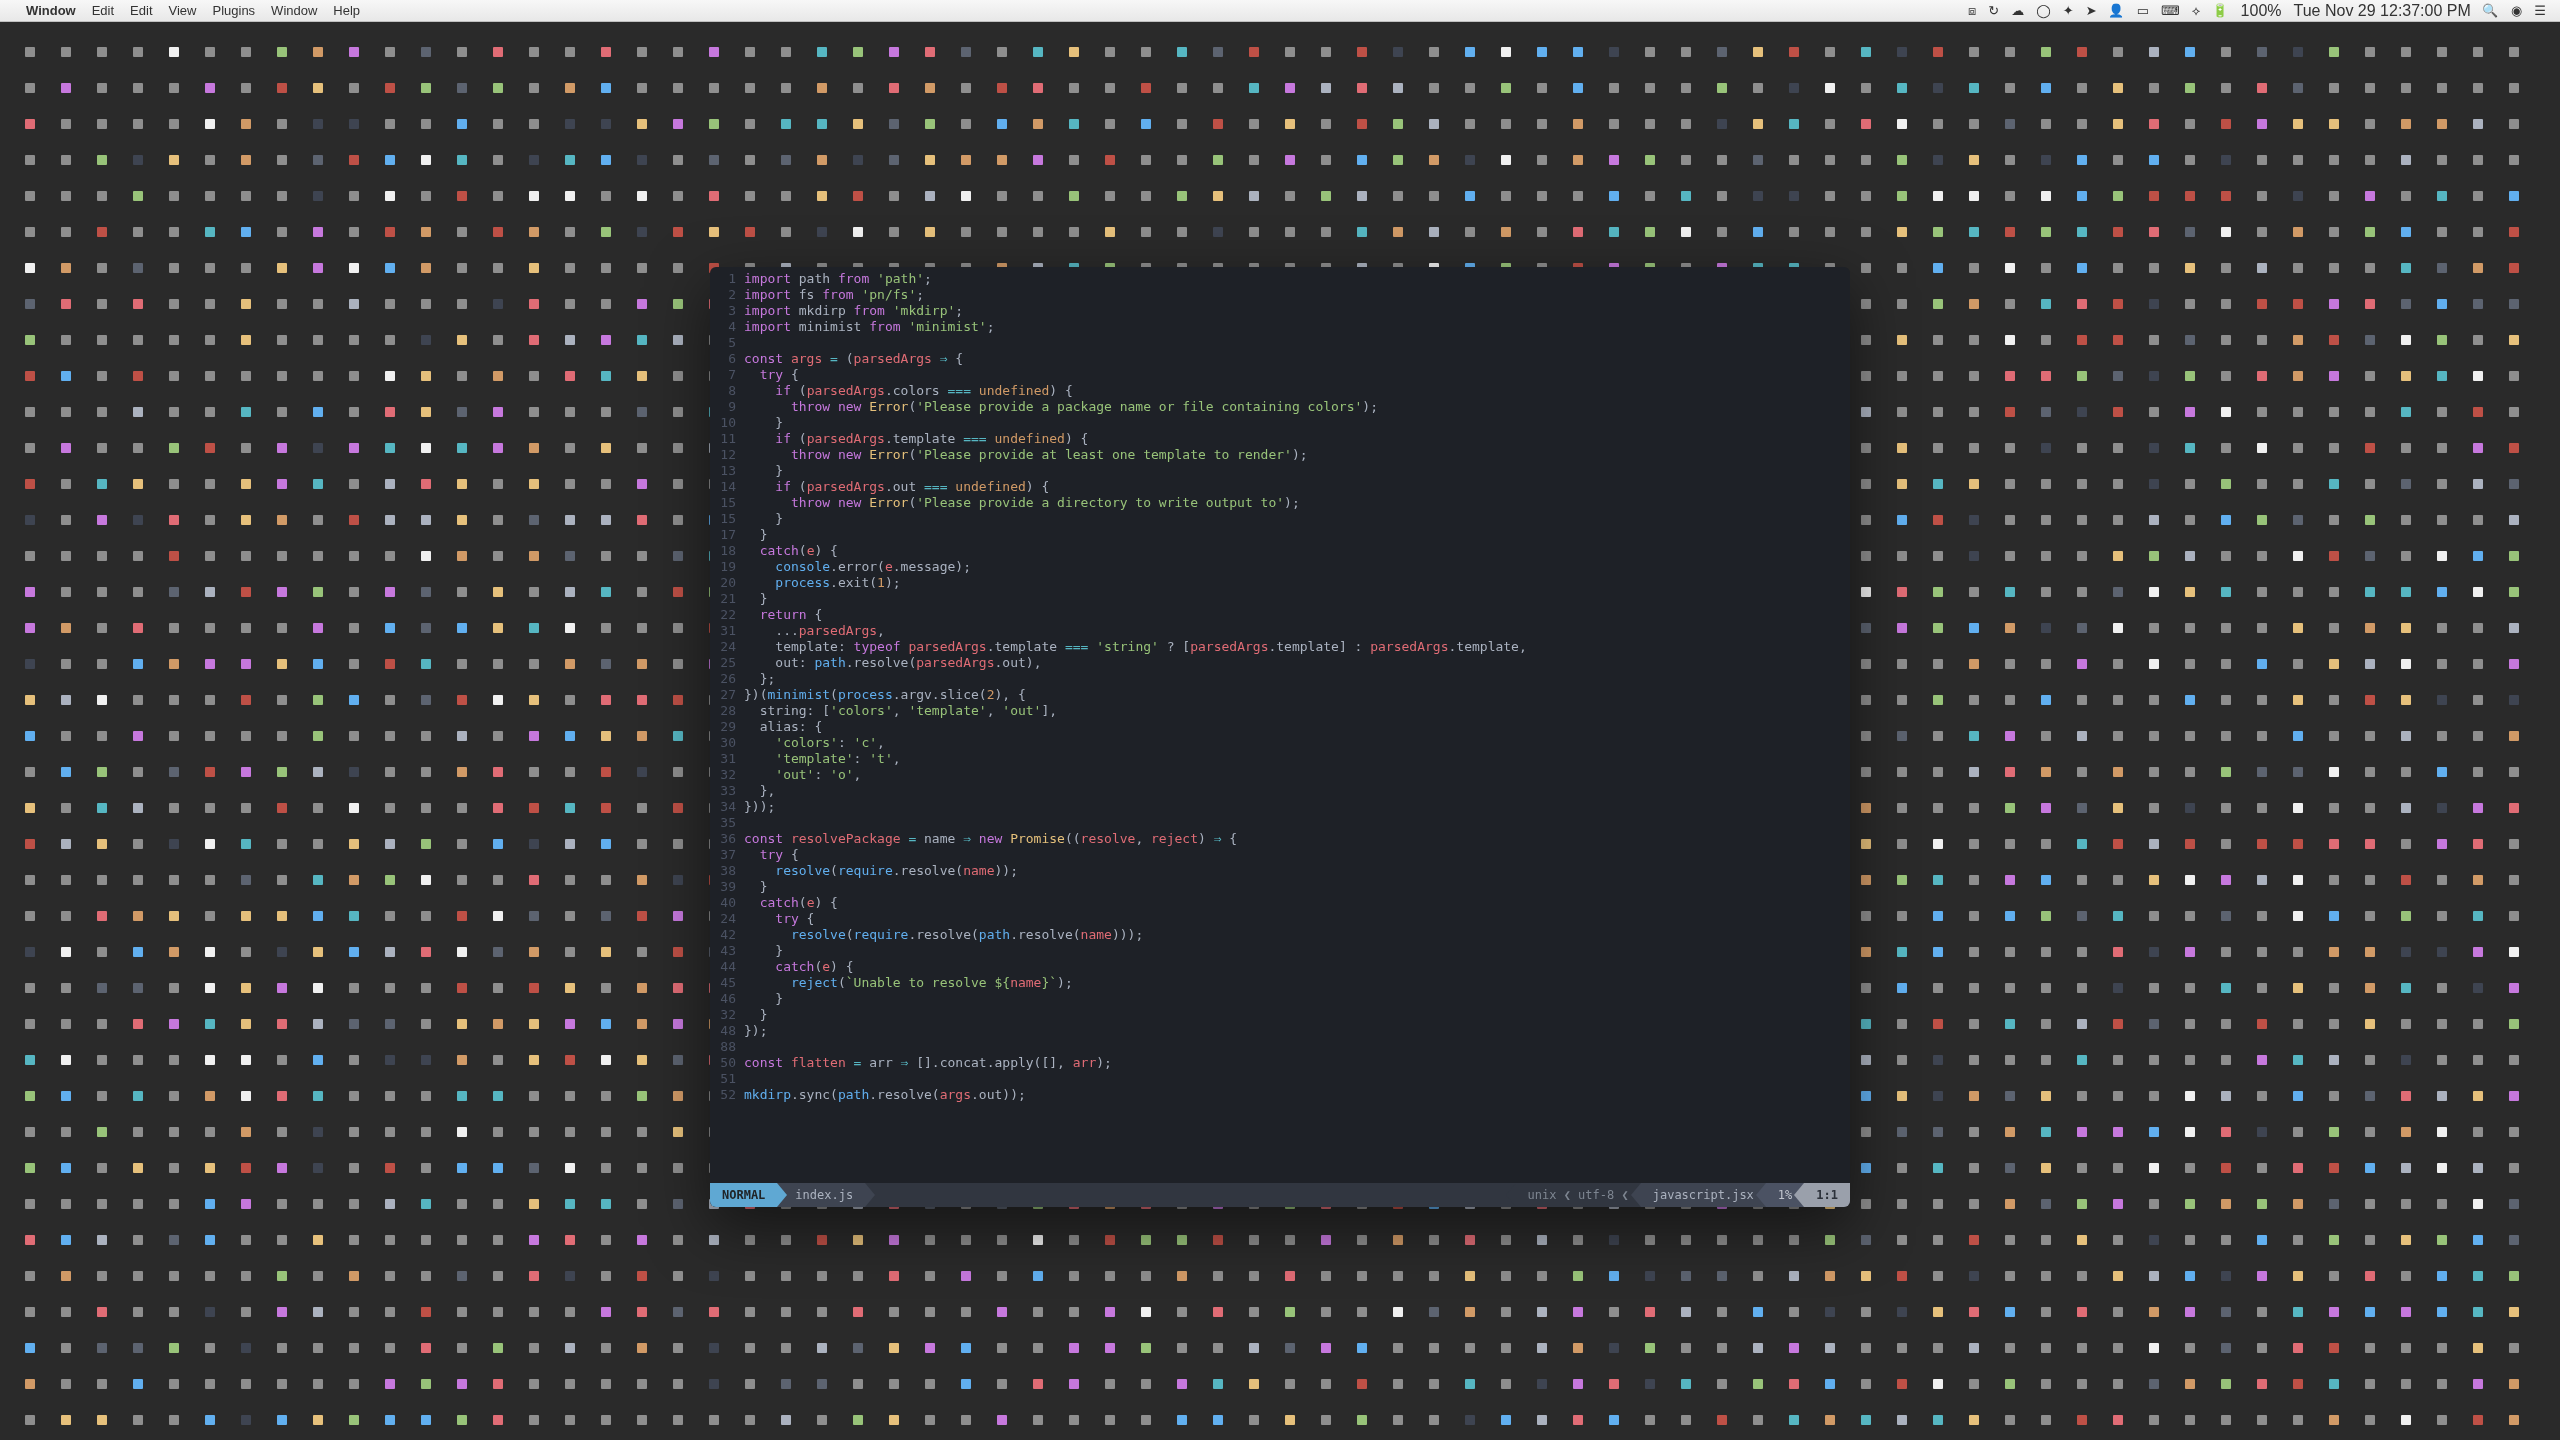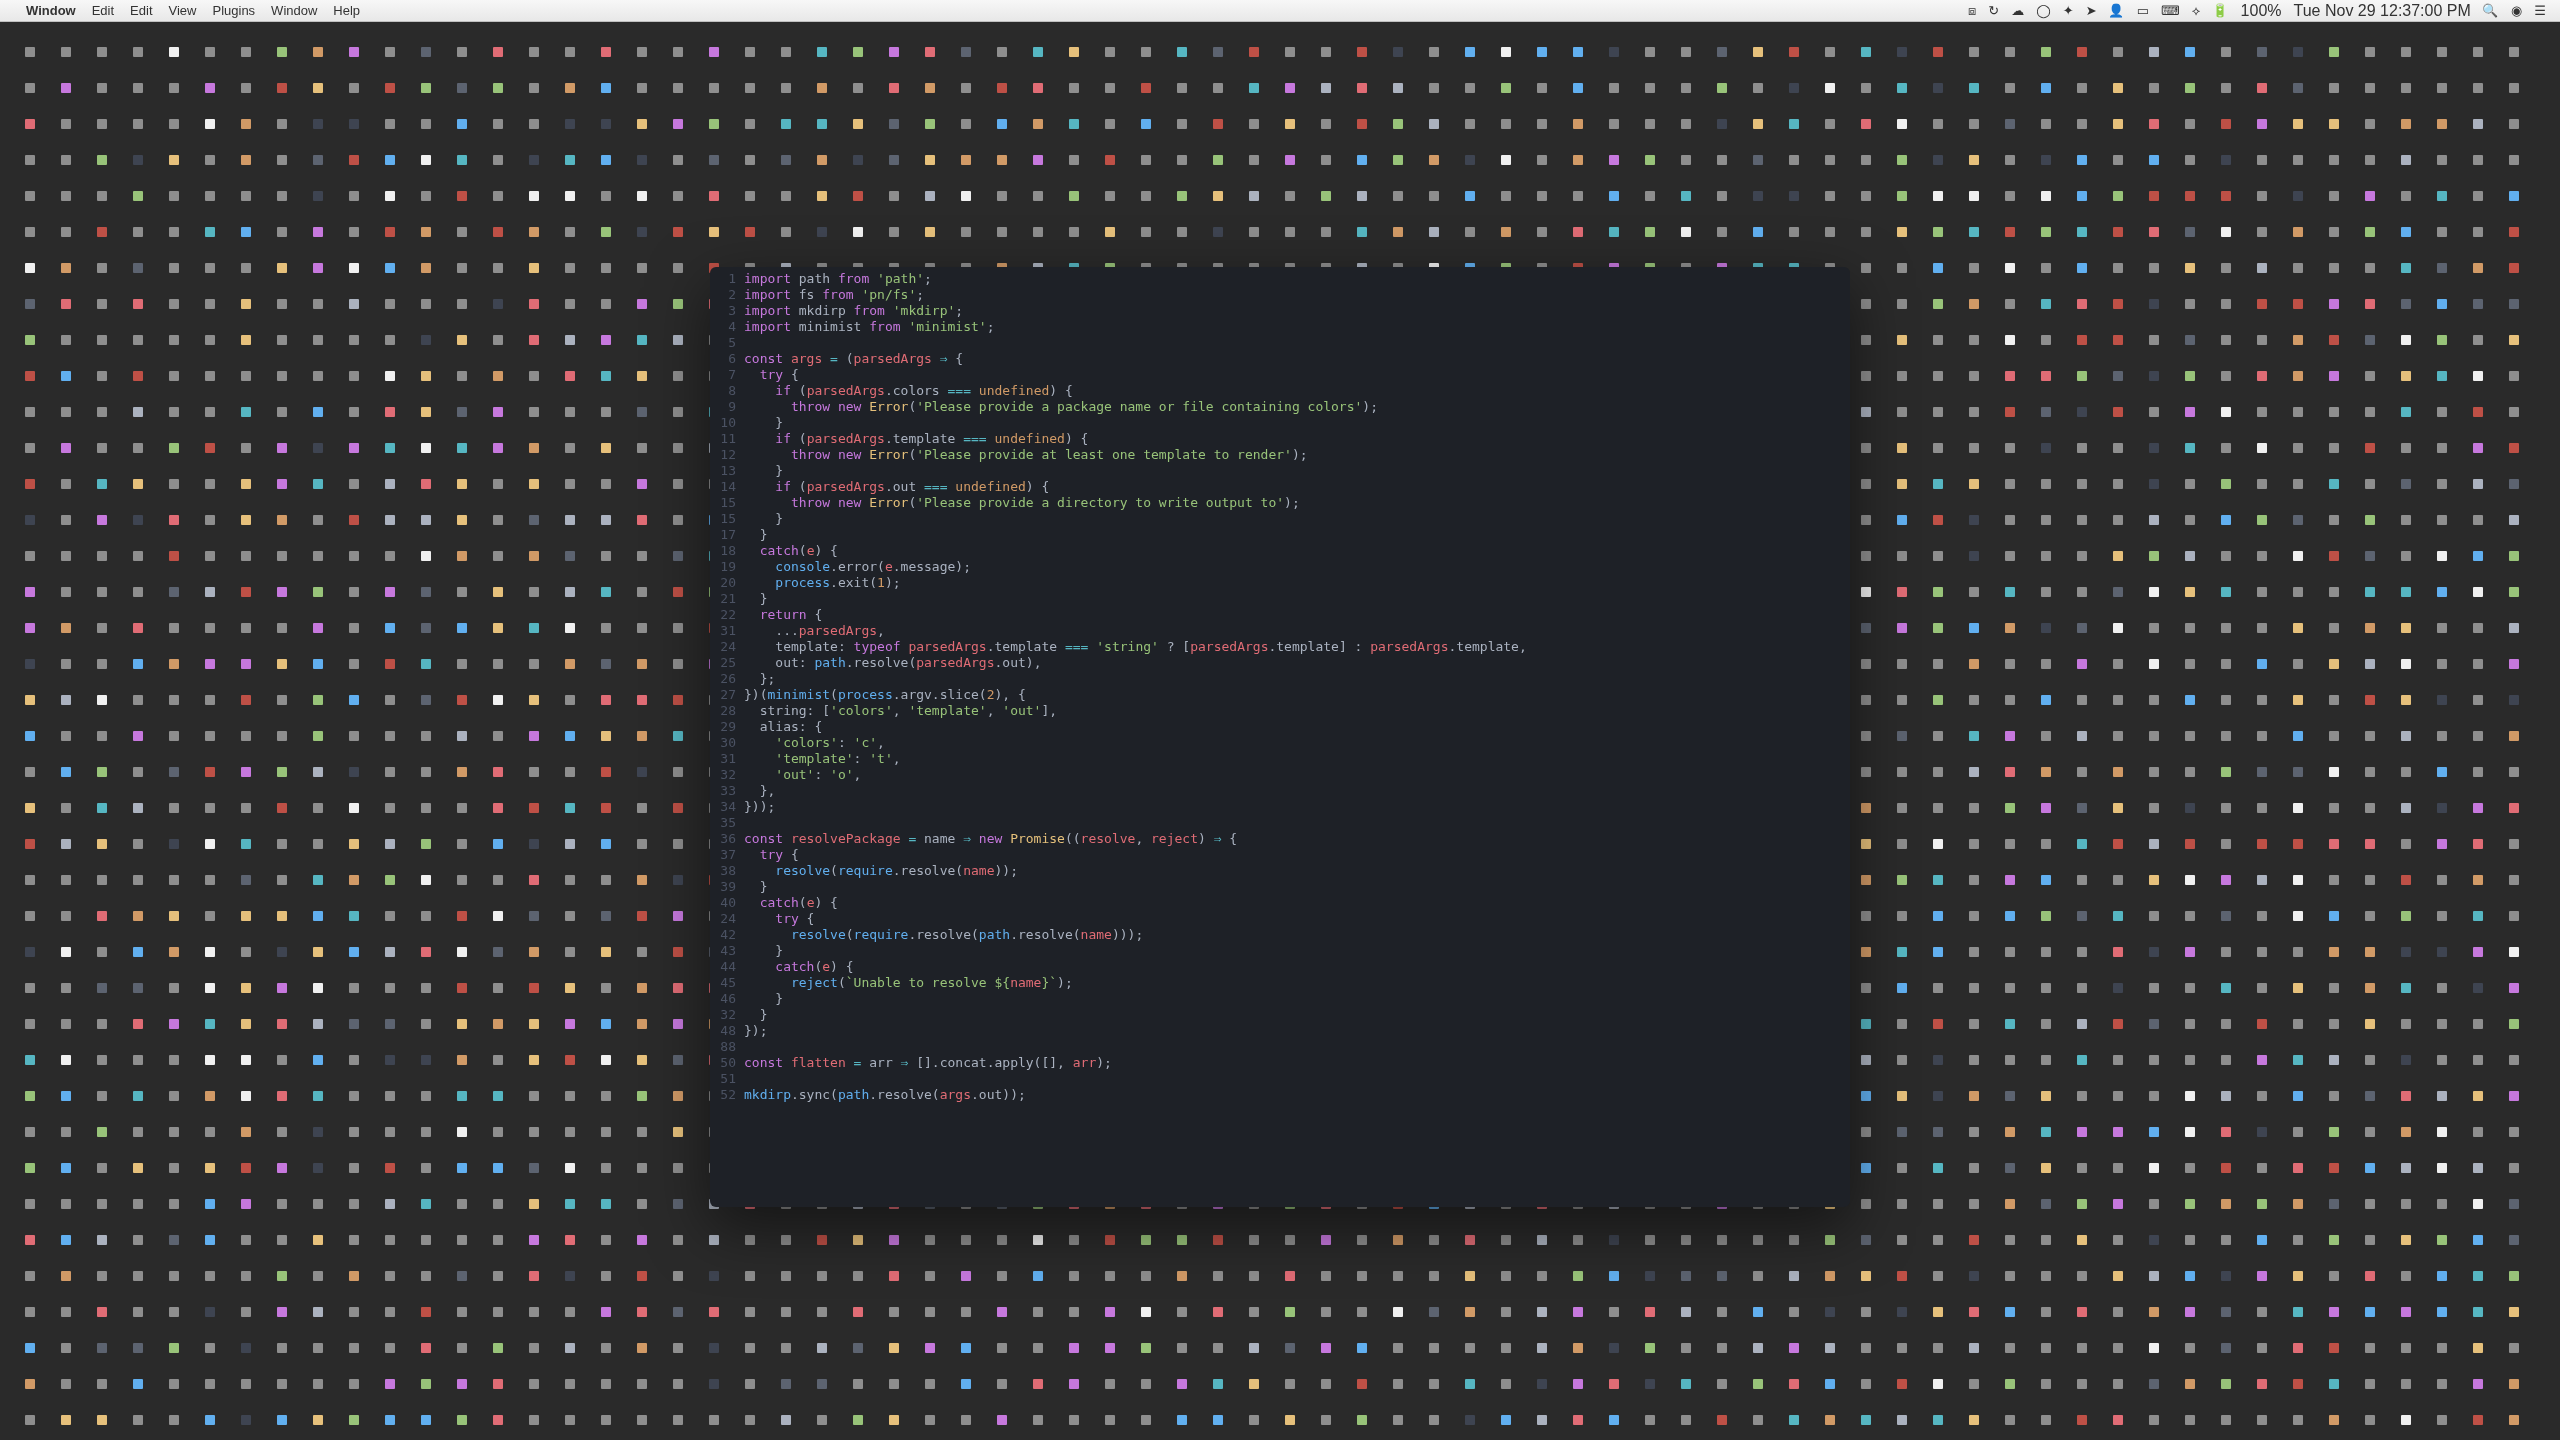--- a/index.html
+++ b/index.html
@@ -2960,14 +2960,23 @@
           <div>32</div>
           <div>48</div>
           <div>88</div>
           <div>50</div>
           <div>51</div>
           <div>52</div>
         </div>
       <div class="code" id="code"><div class="line"><span class="kw">import</span><span> path </span><span class="kw">from</span><span> </span><span class="str">'path'</span><span>;</span></div><div class="line"><span class="kw">import</span><span> fs </span><span class="kw">from</span><span> </span><span class="str">'pn/fs'</span><span>;</span></div><div class="line"><span class="kw">import</span><span> mkdirp </span><span class="kw">from</span><span> </span><span class="str">'mkdirp'</span><span>;</span></div><div class="line"><span class="kw">import</span><span> minimist </span><span class="kw">from</span><span> </span><span class="str">'minimist'</span><span>;</span></div><div class="line">&nbsp;</div><div class="line"><span class="kw">const</span><span> </span><span class="prop">args</span><span> </span><span class="op">=</span><span> (</span><span class="prop">parsedArgs</span><span> </span><span class="op">⇒</span><span> {</span></div><div class="line"><span>  </span><span class="kw">try</span><span> {</span></div><div class="line"><span>    </span><span class="kw">if</span><span> (</span><span class="prop">parsedArgs</span><span>.colors </span><span class="op">===</span><span> </span><span class="und">undefined</span><span>) {</span></div><div class="line"><span>      </span><span class="kw">throw</span><span> </span><span class="kw">new</span><span> </span><span class="var">Error</span><span>(</span><span class="str">'Please provide a package name or file containing colors'</span><span>);</span></div><div class="line"><span>    }</span></div><div class="line"><span>    </span><span class="kw">if</span><span> (</span><span class="prop">parsedArgs</span><span>.template </span><span class="op">===</span><span> </span><span class="und">undefined</span><span>) {</span></div><div class="line"><span>      </span><span class="kw">throw</span><span> </span><span class="kw">new</span><span> </span><span class="var">Error</span><span>(</span><span class="str">'Please provide at least one template to render'</span><span>);</span></div><div class="line"><span>    }</span></div><div class="line"><span>    </span><span class="kw">if</span><span> (</span><span class="prop">parsedArgs</span><span>.out </span><span class="op">===</span><span> </span><span class="und">undefined</span><span>) {</span></div><div class="line"><span>      </span><span class="kw">throw</span><span> </span><span class="kw">new</span><span> </span><span class="var">Error</span><span>(</span><span class="str">'Please provide a directory to write output to'</span><span>);</span></div><div class="line"><span>    }</span></div><div class="line"><span>  }</span></div><div class="line"><span>  </span><span class="kw">catch</span><span>(</span><span class="prop">e</span><span>) {</span></div><div class="line"><span>    </span><span class="fn">console</span><span>.error(</span><span class="prop">e</span><span>.message);</span></div><div class="line"><span>    </span><span class="fn">process</span><span>.exit(</span><span class="num">1</span><span>);</span></div><div class="line"><span>  }</span></div><div class="line"><span>  </span><span class="kw">return</span><span> {</span></div><div class="line"><span>    ...</span><span class="prop">parsedArgs</span><span>,</span></div><div class="line"><span>    template: </span><span class="kw">typeof</span><span> </span><span class="prop">parsedArgs</span><span>.template </span><span class="op">===</span><span> </span><span class="str">'string'</span><span> ? [</span><span class="prop">parsedArgs</span><span>.template] : </span><span class="prop">parsedArgs</span><span>.template,</span></div><div class="line"><span>    out: </span><span class="fn">path</span><span>.resolve(</span><span class="prop">parsedArgs</span><span>.out),</span></div><div class="line"><span>  };</span></div><div class="line"><span>})(</span><span class="fn">minimist</span><span>(</span><span class="fn">process</span><span>.argv.slice(</span><span class="num">2</span><span>), {</span></div><div class="line"><span>  string: [</span><span class="str">'colors'</span><span>, </span><span class="str">'template'</span><span>, </span><span class="str">'out'</span><span>],</span></div><div class="line"><span>  alias: {</span></div><div class="line"><span>    </span><span class="str">'colors'</span><span>: </span><span class="str">'c'</span><span>,</span></div><div class="line"><span>    </span><span class="str">'template'</span><span>: </span><span class="str">'t'</span><span>,</span></div><div class="line"><span>    </span><span class="str">'out'</span><span>: </span><span class="str">'o'</span><span>,</span></div><div class="line"><span>  },</span></div><div class="line"><span>}));</span></div><div class="line">&nbsp;</div><div class="line"><span class="kw">const</span><span> </span><span class="prop">resolvePackage</span><span> </span><span class="op">=</span><span> name </span><span class="op">⇒</span><span> </span><span class="kw">new</span><span> </span><span class="var">Promise</span><span>((</span><span class="prop">resolve</span><span>, </span><span class="prop">reject</span><span>) </span><span class="op">⇒</span><span> {</span></div><div class="line"><span>  </span><span class="kw">try</span><span> {</span></div><div class="line"><span>    </span><span class="fn">resolve</span><span>(</span><span class="fn">require</span><span>.resolve(</span><span class="prop">name</span><span>));</span></div><div class="line"><span>  }</span></div><div class="line"><span>  </span><span class="kw">catch</span><span>(</span><span class="prop">e</span><span>) {</span></div><div class="line"><span>    </span><span class="kw">try</span><span> {</span></div><div class="line"><span>      </span><span class="fn">resolve</span><span>(</span><span class="fn">require</span><span>.resolve(</span><span class="fn">path</span><span>.resolve(</span><span class="prop">name</span><span>)));</span></div><div class="line"><span>    }</span></div><div class="line"><span>    </span><span class="kw">catch</span><span>(</span><span class="prop">e</span><span>) {</span></div><div class="line"><span>      </span><span class="fn">reject</span><span>(</span><span class="str">`Unable to resolve ${</span><span class="prop">name</span><span class="str">}`</span><span>);</span></div><div class="line"><span>    }</span></div><div class="line"><span>  }</span></div><div class="line"><span>});</span></div><div class="line">&nbsp;</div><div class="line"><span class="kw">const</span><span> </span><span class="prop">flatten</span><span> </span><span class="op">=</span><span> arr </span><span class="op">⇒</span><span> [].concat.apply([], </span><span class="prop">arr</span><span>);</span></div><div class="line">&nbsp;</div><div class="line"><span class="fn">mkdirp</span><span>.sync(</span><span class="fn">path</span><span>.resolve(</span><span class="prop">args</span><span>.out));</span></div></div>
     </div>
 
+    <div class="statusline">
+      <div class="seg mode">NORMAL</div>
+      <div class="seg file">index.js</div>
+      <div class="spacer"></div>
+      <div class="seg enc">unix ❮ utf-8 ❮</div>
+      <div class="seg ft">javascript.jsx</div>
+      <div class="seg pct">1%</div>
+      <div class="seg pos">1:1</div>
+    </div>
   </div>
 </div>
 
 </body></html>

